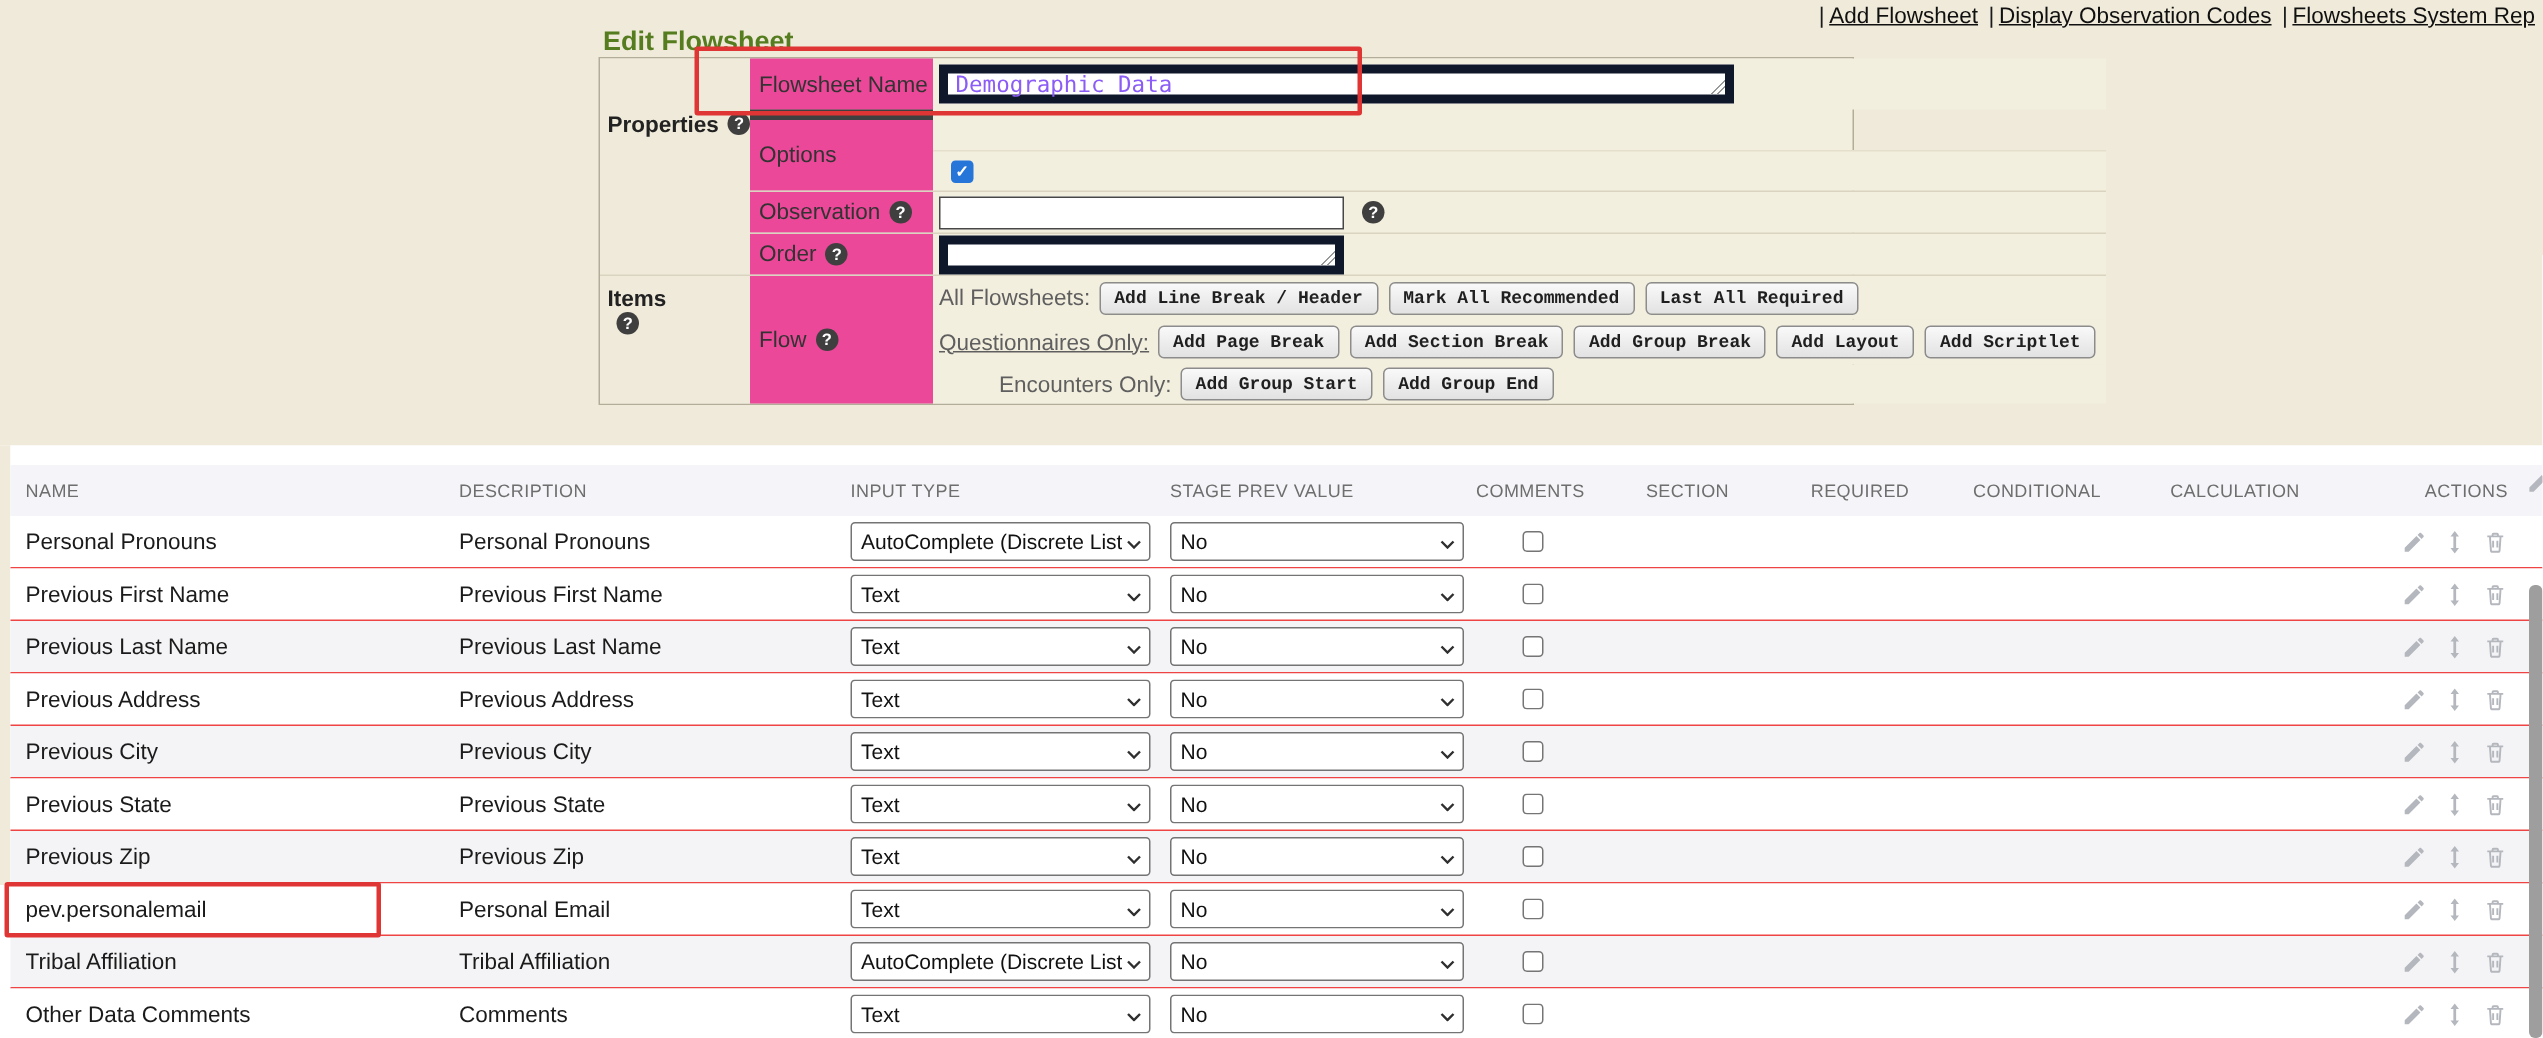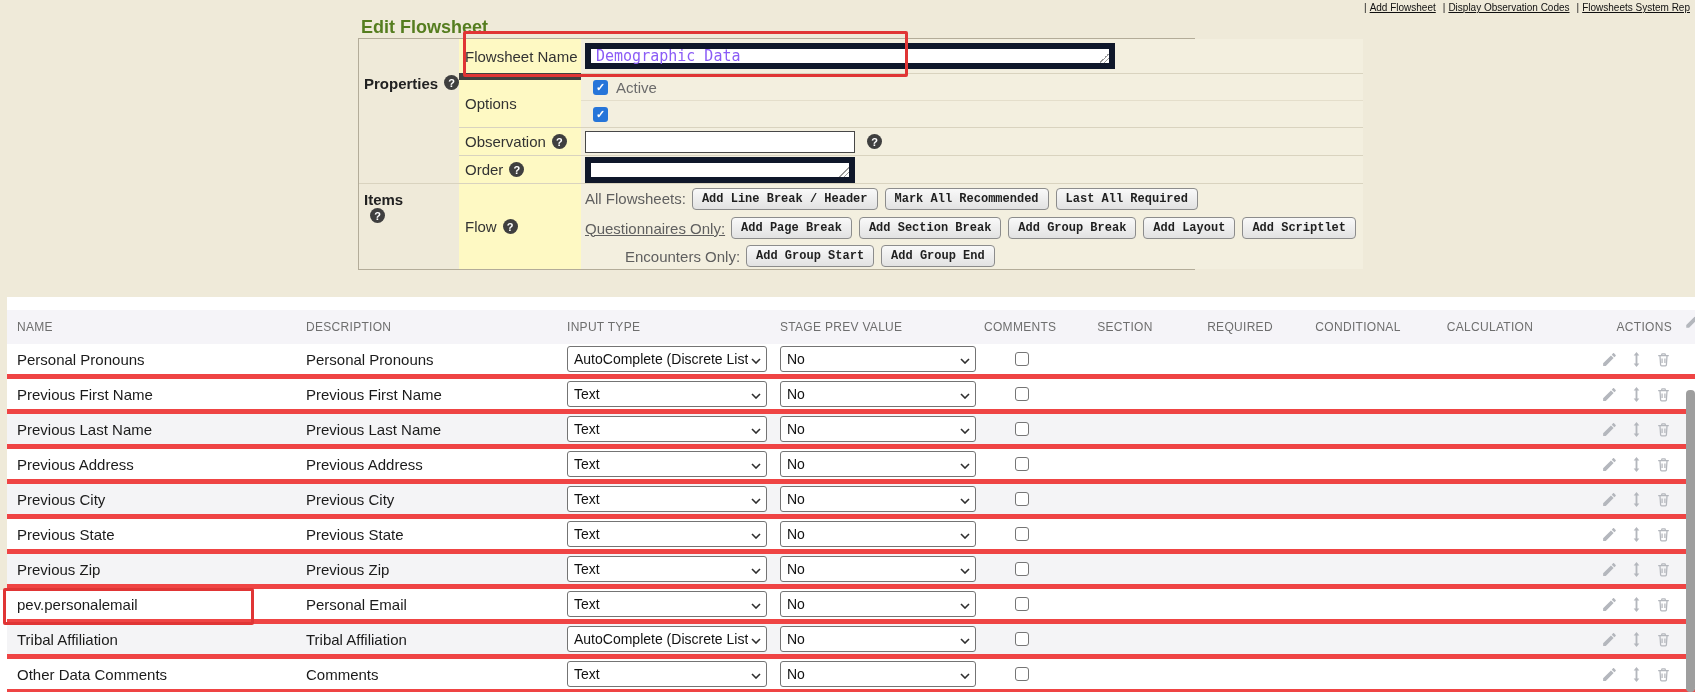--- a/index.html
+++ b/index.html
@@ -3,33 +3,33 @@
 <meta charset="utf-8">
 <style>
   * { box-sizing: border-box; margin: 0; padding: 0; }
   html,body { width:1695px; height:692px; overflow:hidden; }
   body { position:relative; background:#ffffff; font-family:"Liberation Sans", sans-serif; }
 
   
   .top-section { position:absolute; left:0; top:0; width:1695px; height:297px; background:#efead9; }
   .left-strip { position:absolute; left:0; top:297px; width:7px; height:293px; background:#efead9; }
 
-  .top-links { position:absolute; top:2px; right:2px; font-size:10px; white-space:nowrap; color:#1a1a1a; }
+  .top-links { position:absolute; top:2px; right:2px; font-size:15px; white-space:nowrap; color:#1a1a1a; }
   .top-links a { color:#101010; text-decoration:underline; margin:0 3px; cursor:pointer; }
   .top-links .sep { color:#1a1a1a; margin-left:4px; }
 
   
-  .form-panel { position:absolute; left:358px; top:38px; width:837px; border:1px solid #b3ac99; background:#f3efdf; }
+  .form-panel { position:absolute; left:399px; top:38px; width:837px; border:1px solid #b3ac99; background:#f3efdf; }
   .form-title { position:absolute; left:2px; top:-22px; color:#557d1f; font-weight:bold; font-size:18px; padding:0 8px 0 0; background:transparent; }
 
   .fgrid { display:grid; grid-template-columns:100px 122px 1fr; grid-template-rows:34px 27px 27px 28px 28px 30px 30px 26px; }
   .fouter { background:#efead9; padding-left:5px; font-weight:bold; font-size:15px; color:#222; display:flex; align-items:flex-start; }
   .cell-props { grid-area:1/1/6/2; padding-top:36px; }
   .cell-items { grid-area:6/1/9/2; padding-top:7px; border-top:1px solid #d9d3bf;flex-direction:column; }
-  .flabel { background:#fef9c3; display:flex; align-items:center; padding-left:6px; font-size:15px; color:#333; }
+  .flabel { background:#ec4899; display:flex; align-items:center; padding-left:6px; font-size:15px; color:#333; }
   .fvalue { background:#f3efdf; display:flex; align-items:center; padding-left:2px; }
   .bt { border-top:1px solid #d9d3bf; }
   .lbl-r1 { grid-area:1/2/2/3; } .val-r1 { grid-area:1/3/2/4; }
   .lbl-opt { grid-area:2/2/4/3; border-top:7px solid #404040; }
   .val-r2 { grid-area:2/3/3/4; border-top:1px solid #d9d3bf; }
   .val-r3 { grid-area:3/3/4/4; border-top:1px solid #e4decb; }
   .lbl-r4 { grid-area:4/2/5/3; } .val-r4 { grid-area:4/3/5/4; }
   .lbl-r5 { grid-area:5/2/6/3; } .val-r5 { grid-area:5/3/6/4; }
   .lbl-flow { grid-area:6/2/9/3; border-top:1px solid #d9d3bf; }
   .val-f0 { grid-area:6/3/7/4; border-top:1px solid #d9d3bf; }
@@ -58,21 +58,21 @@
   .flow-label { font-size:15px; color:#5f5f5f; margin:0 6px 0 2px; white-space:nowrap; }
   .flow-label.underlined { text-decoration:underline; }
   .btn { font-family:Liberation Mono, monospace; font-size:12px; font-weight:bold; color:#1f1f1f;
     background:linear-gradient(#f9f9f9,#e2e2e2); border:1px solid #8c8c8c; border-radius:4px;
     padding:3px 9px; margin-right:7px; white-space:nowrap; cursor:pointer; }
 
   
   .table-section { position:absolute; left:7px; top:297px; width:1688px; height:395px; background:#fff; }
   .thead { display:flex; height:34px; margin-top:13px; background:#f5f4f8; align-items:center;
     color:#6e6e6e; font-size:12px; letter-spacing:0.3px; }
-  .trow { display:flex; height:35px; align-items:center; border-bottom:5px solid #ef4444;
+  .trow { display:flex; height:35px; align-items:center; border-bottom:1px solid #ef4444;
     font-size:15px; color:#1b1b1b; background:#fff; }
   .trow.shaded { background:#f4f4f6; }
   .tcell { padding-left:10px; overflow:hidden; white-space:nowrap; display:flex; align-items:center; }
   .c0 { width:289px; padding-left:10px;text-align:right; }
   .c1 { width:261px; }
   .c2 { width:213px; }
   .c3 { width:208px; }
   .c4 { width:88px; justify-content:center; padding-left:0; }
   .c5 { width:118px; justify-content:center; padding-left:0; }
   .c6 { width:112px; justify-content:center; padding-left:0; }
@@ -124,24 +124,20 @@
       <div class="fvalue val-r1">
         <div class="textarea-box fs-name">
           <span class="ta-text">Demographic Data</span>
           <span class="grip"></span>
         </div>
       </div>
 
       <div class="flabel lbl-opt">
         <span>Options</span>
       </div>
-      <div class="fvalue val-r2">
-        <span class="cb-blue"></span>
-        <span class="opt-label">Active</span>
-      </div>
       <div class="fvalue val-r3">
         <span class="cb-blue"></span>
       </div>
 
       <div class="flabel lbl-r4 bt">
         <span>Observation</span>
         <span class="help-icon">?</span>
       </div>
       <div class="fvalue val-r4 bt">
         <div class="input-box">

